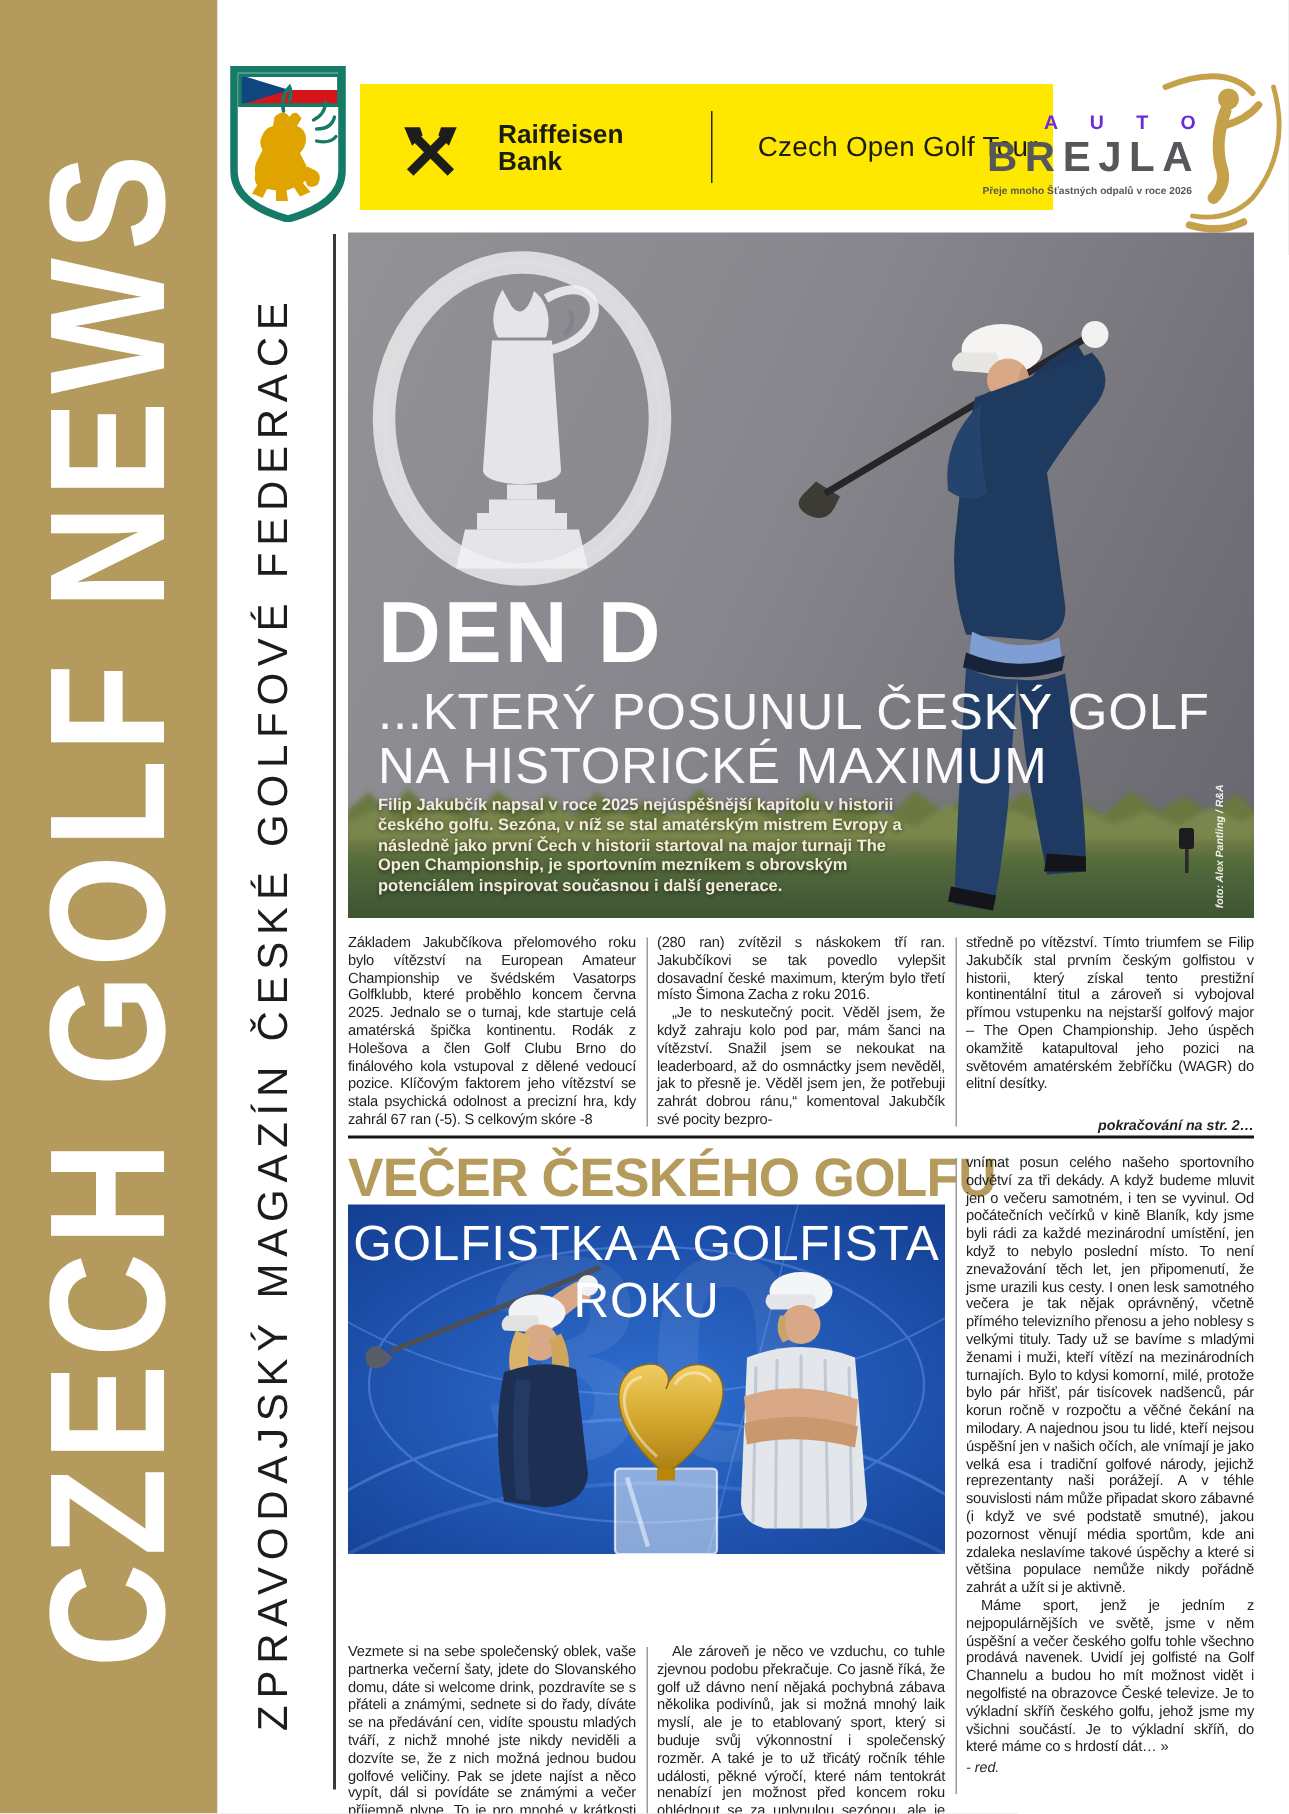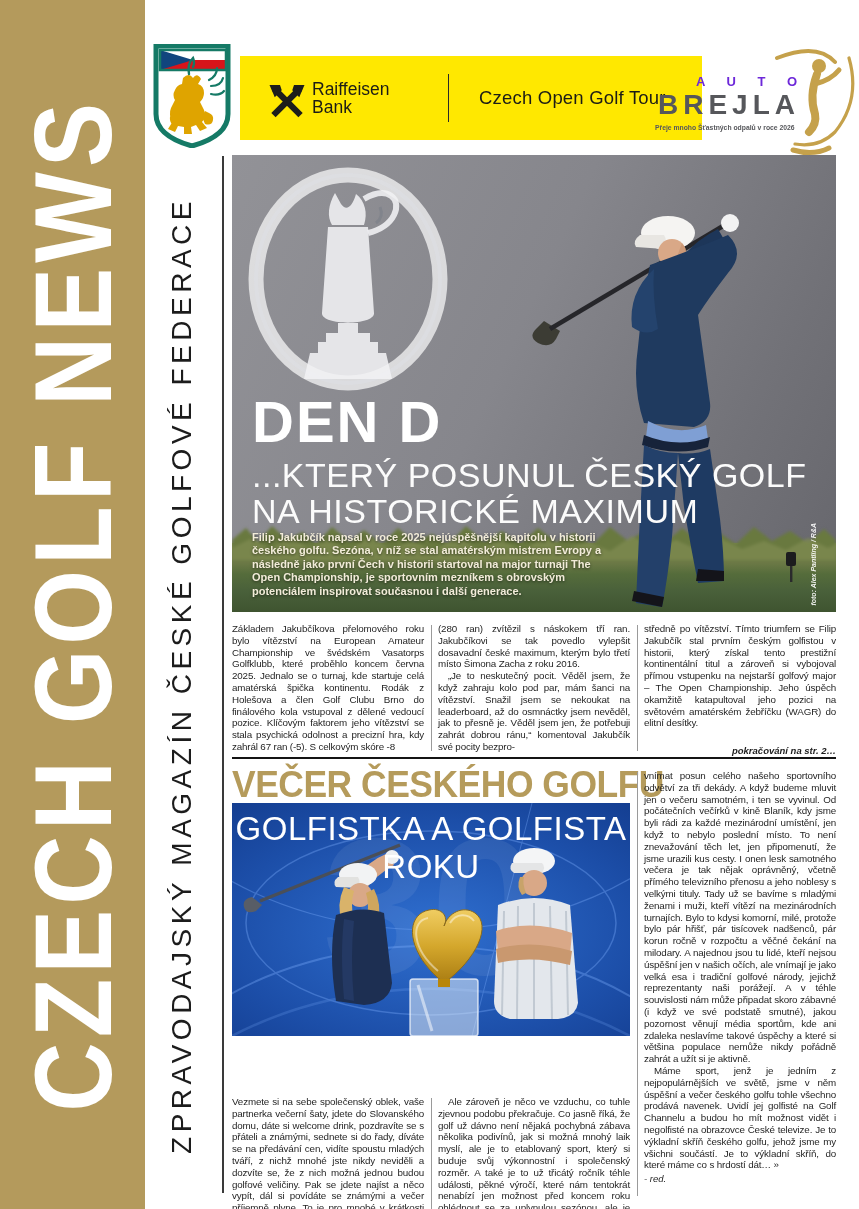--- a/index.html
+++ b/index.html
@@ -20,21 +20,21 @@
     font-size:28px;font-weight:400;color:#1c1c1c;letter-spacing:4.5px;white-space:nowrap;}
   .v-rule{position:absolute;left:222px;top:156px;width:1.5px;height:1037px;background:#3a3a3a;}
 
   
   .shield{position:absolute;left:153px;top:44px;width:78px;height:104px;}
 
   
   .bank-banner{position:absolute;left:240px;top:56px;width:462px;height:84px;background:#ffe800;
     display:flex;align-items:center;}
   .bank-logo{width:42px;height:42px;margin-left:26px;flex:0 0 auto;}
-  .bank-name{margin-left:4px;font-weight:400;font-size:17.5px;line-height:1.05;color:#1c1c16;}
+  .bank-name{margin-left:24px;font-weight:700;font-size:17.5px;line-height:1.05;color:#1c1c16;}
   .banner-div{width:1.5px;height:48px;background:#2a2a2a;margin-left:58px;}
   .tour-label{margin-left:30px;font-size:18.5px;color:#1c1c16;letter-spacing:.2px;}
 
   .sponsor{position:absolute;left:650px;top:48px;width:209px;height:108px;}
   .sponsor-auto{position:absolute;left:46px;top:26px;font-size:13px;font-weight:700;
     letter-spacing:9px;color:#6d28d9;}
   .sponsor-brejla{position:absolute;left:8px;top:41px;font-size:28px;font-weight:800;
     letter-spacing:5px;color:#56575b;}
   .sponsor-tagline{position:absolute;left:5px;top:76px;font-size:6.8px;font-weight:700;
     color:#56575b;white-space:nowrap;}

